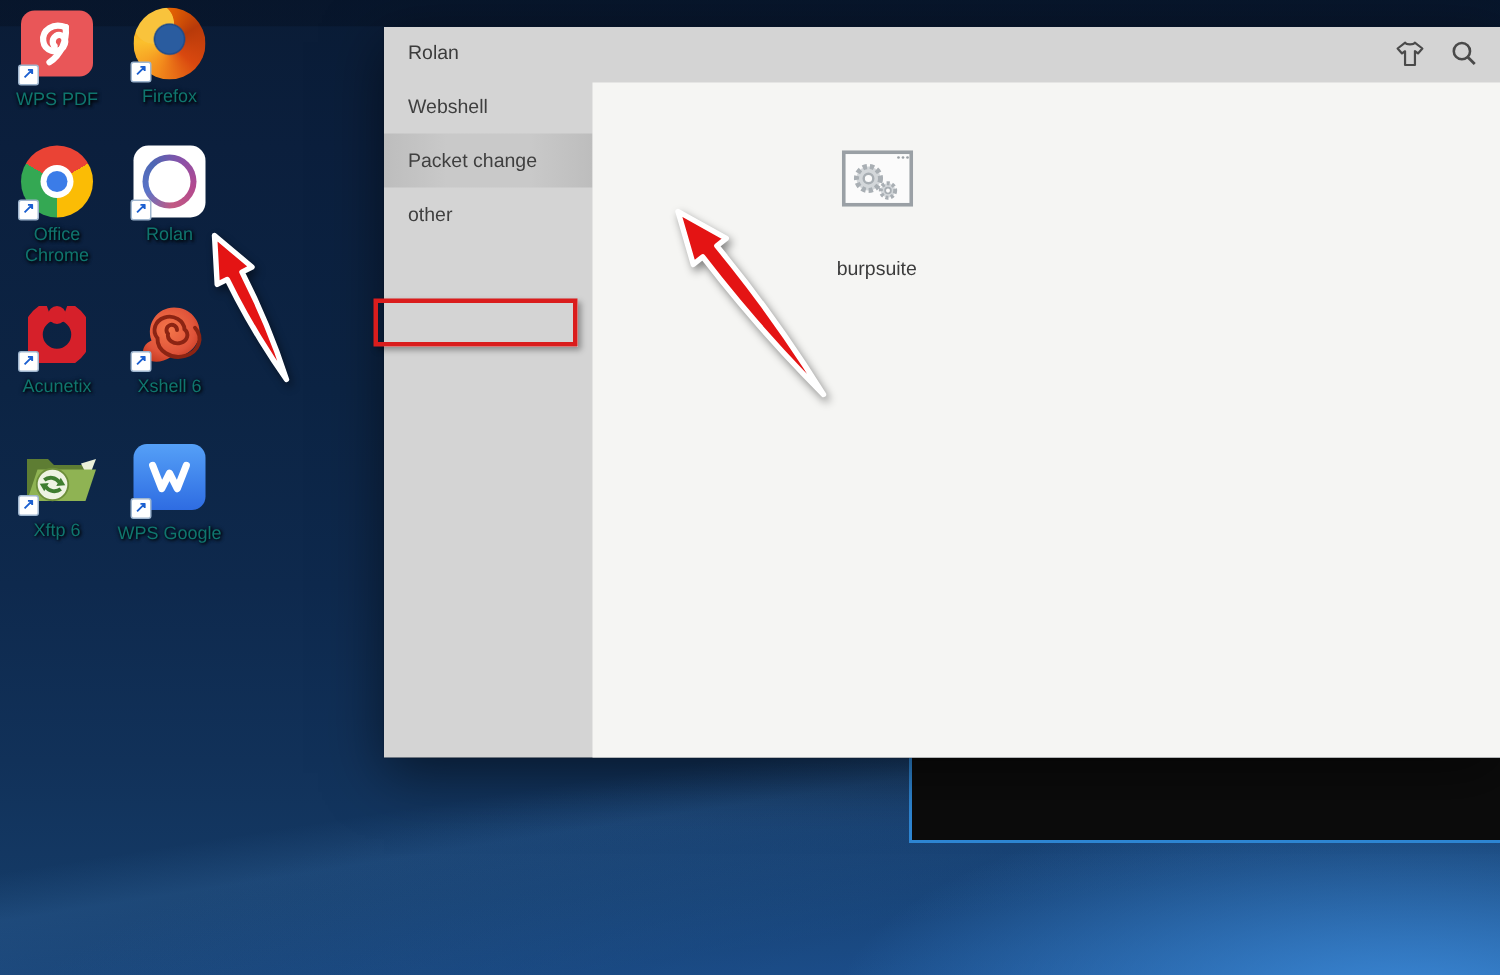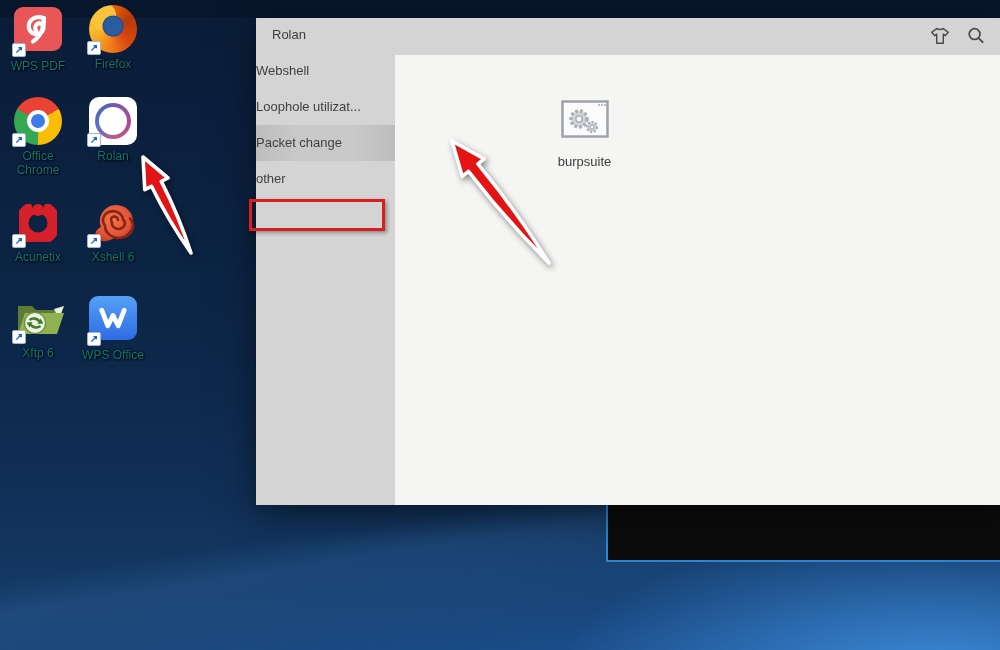--- a/index.html
+++ b/index.html
@@ -49,27 +49,27 @@
   .win {
     position:absolute; left:256px; top:18px; width:744px; height:487px;
     background:#d4d4d4; z-index:20;
     box-shadow:0 10px 36px rgba(0,0,0,.5), 0 0 1px rgba(0,0,0,.35);
   }
   .win-title { position:absolute; left:16px; top:9px; font-size:13px; color:#3c3c3c; }
   .win-tools { position:absolute; top:8px; right:14px; display:flex; gap:16px; align-items:center; }
   .tool { width:22px; height:20px; cursor:pointer; }
   .sidebar { position:absolute; left:0; top:35px; width:139px; bottom:0; }
   .side-item {
-    height:36px; line-height:36px; 
+    height:36px; line-height:36px; padding-left:16px;
     font-size:13px; color:#3f3f3f; cursor:pointer; white-space:nowrap; overflow:hidden;
   }
   .side-item.selected { background:linear-gradient(90deg,#bdbdbd,#c9c9c9 30%,#c9c9c9 70%,#bdbdbd); }
   .content { position:absolute; left:139px; top:37px; right:0; bottom:0; background:#f5f5f3; }
   .app-item { position:absolute; left:149px; top:45px; width:81px; text-align:center; cursor:pointer; }
-  .app-item .app-lbl { margin-top:12px; font-size:13px; color:#3c3c3c; }
+  .app-item .app-lbl { margin-top:28px; font-size:13px; color:#3c3c3c; }
 
   
   .console {
     position:absolute; left:606px; top:505px; width:394px; height:57px;
     background:#0c0c0c; z-index:10;
     border-left:2px solid #2e86d3; border-bottom:2px solid #2e86d3;
   }
 
   
   .anno { position:absolute; z-index:40; pointer-events:none; }
@@ -178,41 +178,40 @@
 
 <div class="dicon" style="left:77px; top:294px;">
   <div class="art">
     <div class="rsq ic-wpsoffice">
       <svg width="38" height="32" viewBox="0 0 44 36">
         <path d="M9 9 L16 27 L22 15 L28 27 L35 9" fill="none" stroke="#fff" stroke-width="5.5" stroke-linecap="round" stroke-linejoin="round"></path>
       </svg>
     </div>
     <span class="sc">↗</span>
   </div>
-  <div class="lbl">WPS Office</div>
+  <div class="lbl">WPS Google</div>
 </div>
 
 <div class="console"></div>
 
 <div class="win">
   <div class="win-title">Rolan</div>
 
   <div class="win-tools">
     <svg class="tool" viewBox="0 0 24 20">
       <path d="M3 6 L8.5 1.8 C 9.5 3.4, 14.5 3.4, 15.5 1.8 L21 6 L17.8 9.6 L15.6 8 L15.6 18 L8.4 18 L8.4 8 L6.2 9.6 Z" fill="none" stroke="#4a4a4a" stroke-width="1.6" stroke-linejoin="round"></path>
     </svg>
     <svg class="tool" viewBox="0 0 20 20" style="width:19px;">
       <circle cx="8" cy="8" r="5.7" fill="none" stroke="#4a4a4a" stroke-width="1.8"></circle>
       <line x1="12.2" y1="12.2" x2="17" y2="17" stroke="#4a4a4a" stroke-width="2"></line>
     </svg>
   </div>
 
   <div class="sidebar">
     <div class="side-item">Webshell</div>
-    <div class="side-item">Loophole utilizat...</div>
     <div class="side-item selected">Packet change</div>
     <div class="side-item">other</div>
   </div>
 
   <div class="content">
     <div class="app-item">
       <svg width="48" height="38" viewBox="0 0 48 38">
         <rect x="1.5" y="1.5" width="45" height="35" fill="#fbfbfb" stroke="#9aa0a5" stroke-width="2.4"></rect>
         <circle cx="38" cy="5" r="0.9" fill="#9aa0a5"></circle>
           <circle cx="41" cy="5" r="0.9" fill="#9aa0a5"></circle>

